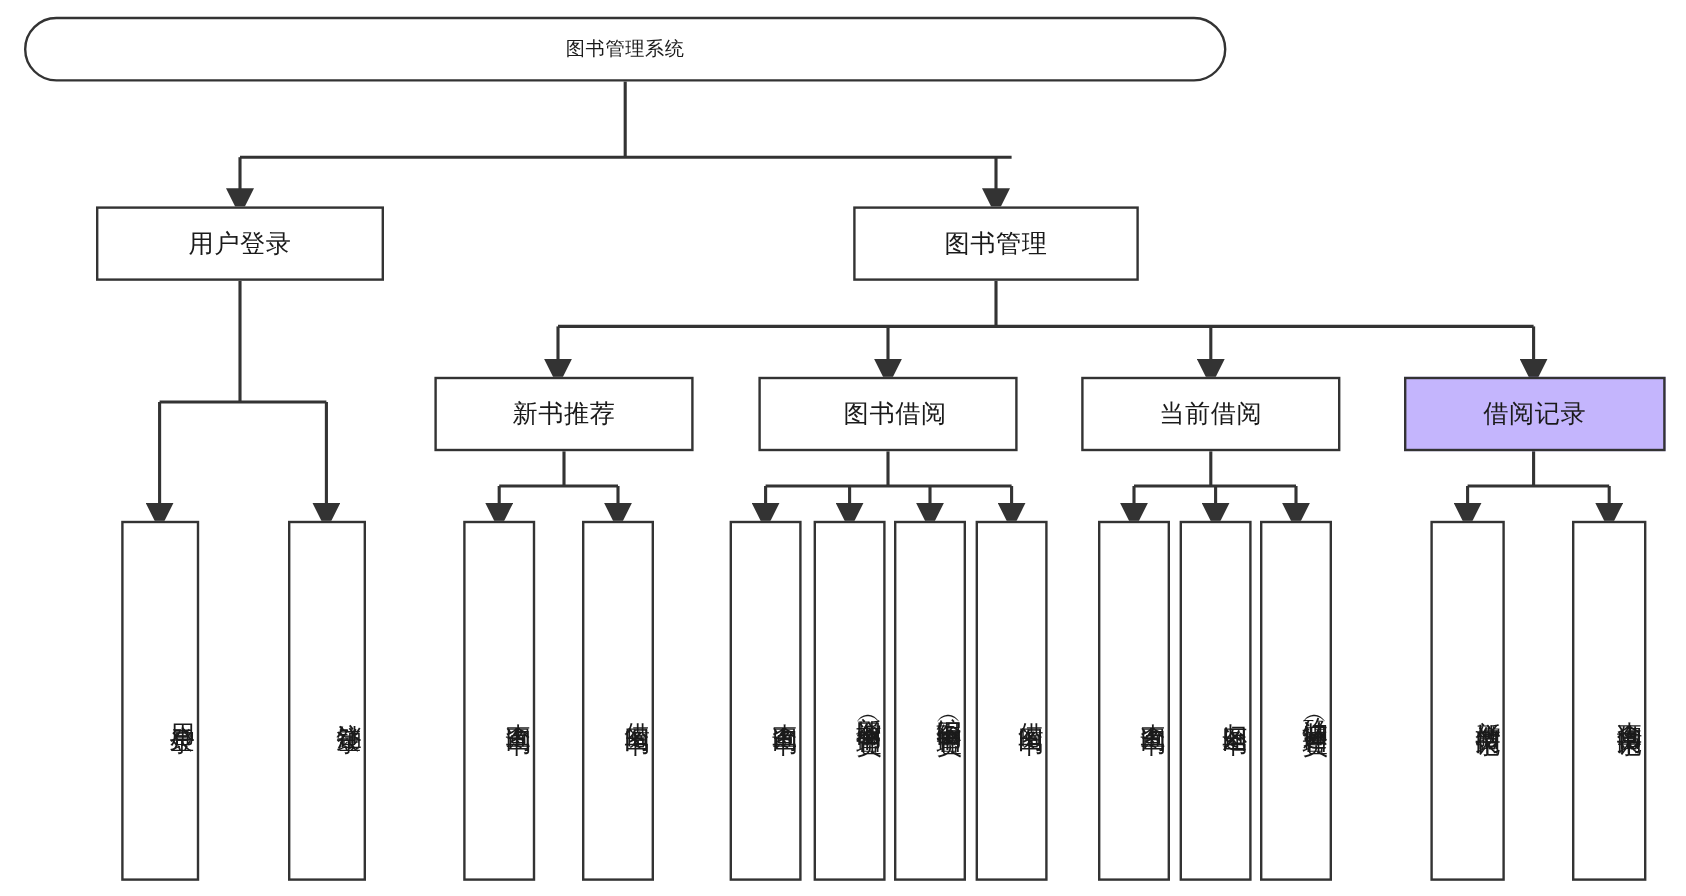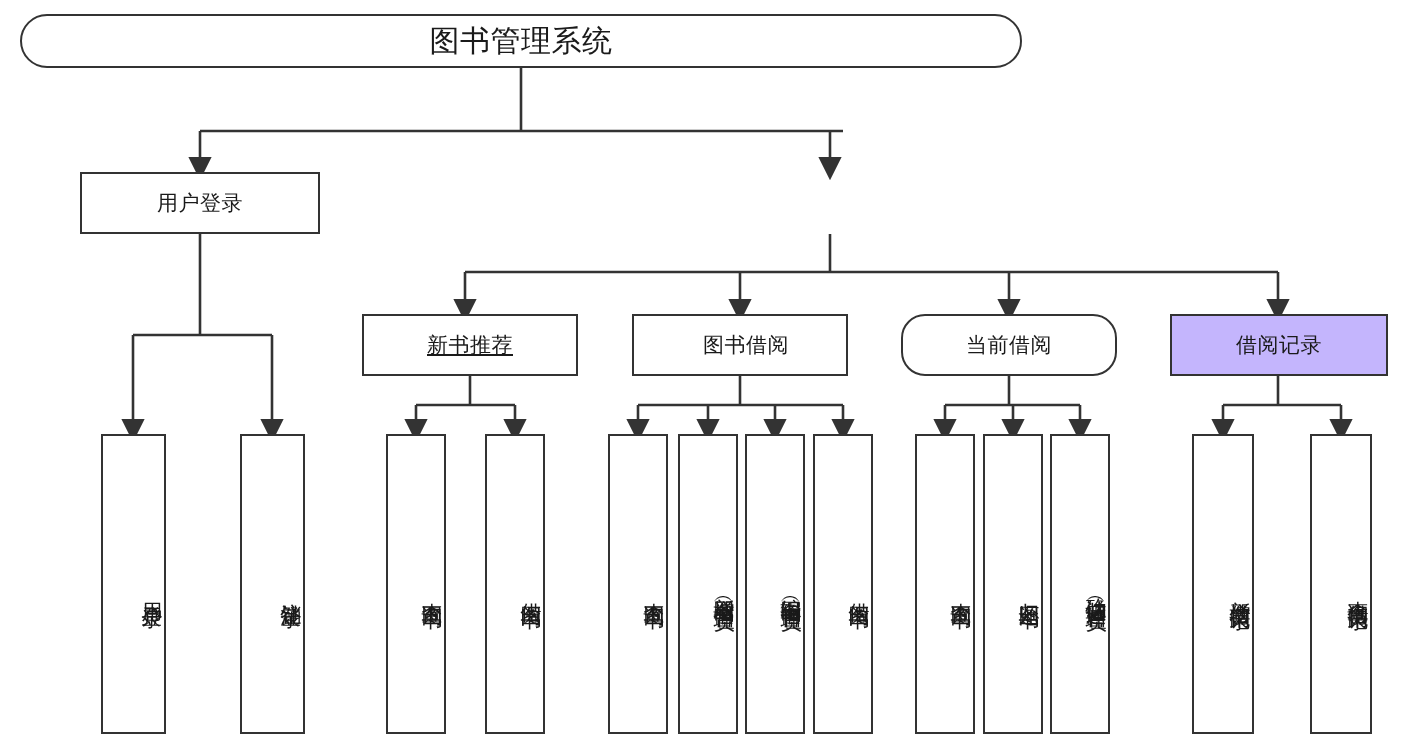--- a/index.html
+++ b/index.html
@@ -35,21 +35,21 @@
     align-items: center;
     justify-content: center;
     text-align: center;
     line-height: 1.18;
   }
   .node.h {
     font-size: 21px;
     letter-spacing: 0.5px;
   }
   .node.root {
-    font-size: 30px;
+    font-size: 16px;
     border-radius: 27px;
   }
   .node.v {
     font-size: 21px;
     writing-mode: vertical-rl;
     text-orientation: upright;
     letter-spacing: 2px;
     align-items: flex-start;
     justify-content: center;
     padding-top: 12px;
@@ -121,24 +121,25 @@
       <path d="M1278,376 L1278,405"></path>
       <path d="M1223,405 L1341,405"></path>
       <path d="M1223,405 L1223,422" marker-end="url(#arrow)"></path>
       <path d="M1341,405 L1341,422" marker-end="url(#arrow)"></path>
     </g>
   </svg>
 
   <div class="node h root" style="left: 20px; top: 14px; width: 1002px; height: 54px; border-color: rgb(51, 51, 51); background: rgb(255, 255, 255); color: rgb(26, 26, 26);">图书管理系统</div>
 
   <div class="node h" style="left: 80px; top: 172px; width: 240px; height: 62px; border-color: rgb(51, 51, 51); background: rgb(255, 255, 255); color: rgb(26, 26, 26);">用户登录</div>
+  <div class="node h" style="left: 711px; top: 172px; width: 238px; height: 62px; border-color: rgb(51, 51, 51); background: rgb(255, 255, 255); color: rgb(26, 26, 26);">图书管理</div>
 
-  <div class="node h" style="left: 362px; top: 314px; width: 216px; height: 62px; border-color: rgb(51, 51, 51); background: rgb(255, 255, 255); color: rgb(26, 26, 26); text-decoration: underline;">新书推荐</div>
+  <div class="node h" style="left: 362px; top: 314px; width: 216px; height: 62px; border-color: rgb(51, 51, 51); background: rgb(255, 255, 255); color: rgb(26, 26, 26);">新书推荐</div>
   <div class="node h" style="left: 632px; top: 314px; width: 216px; height: 62px; border-color: rgb(51, 51, 51); background: rgb(255, 255, 255); color: rgb(26, 26, 26); padding-left: 12px;">图书借阅</div>
-  <div class="node h" style="left: 901px; top: 314px; width: 216px; height: 62px; border-color: rgb(51, 51, 51); background: rgb(255, 255, 255); color: rgb(26, 26, 26); border-radius: 24px;">当前借阅</div>
+  <div class="node h" style="left: 901px; top: 314px; width: 216px; height: 62px; border-color: rgb(51, 51, 51); background: rgb(255, 255, 255); color: rgb(26, 26, 26);">当前借阅</div>
   <div class="node h" style="left: 1170px; top: 314px; width: 218px; height: 62px; border-color: rgb(51, 51, 51); background: #c4b5fd; color: rgb(26, 26, 26);">借阅记录</div>
 
   <div class="node v" style="left: 101px; top: 434px; width: 65px; height: 300px; border-color: rgb(51, 51, 51); background: rgb(255, 255, 255); color: rgb(26, 26, 26);">
     <span class="vtext">用户登录</span>
   </div>
   <div class="node v" style="left: 240px; top: 434px; width: 65px; height: 300px; border-color: rgb(51, 51, 51); background: rgb(255, 255, 255); color: rgb(26, 26, 26);">
     <span class="vtext">注销登录</span>
   </div>
   <div class="node v" style="left: 386px; top: 434px; width: 60px; height: 300px; border-color: rgb(51, 51, 51); background: rgb(255, 255, 255); color: rgb(26, 26, 26);">
     <span class="vtext">查询图书</span>

